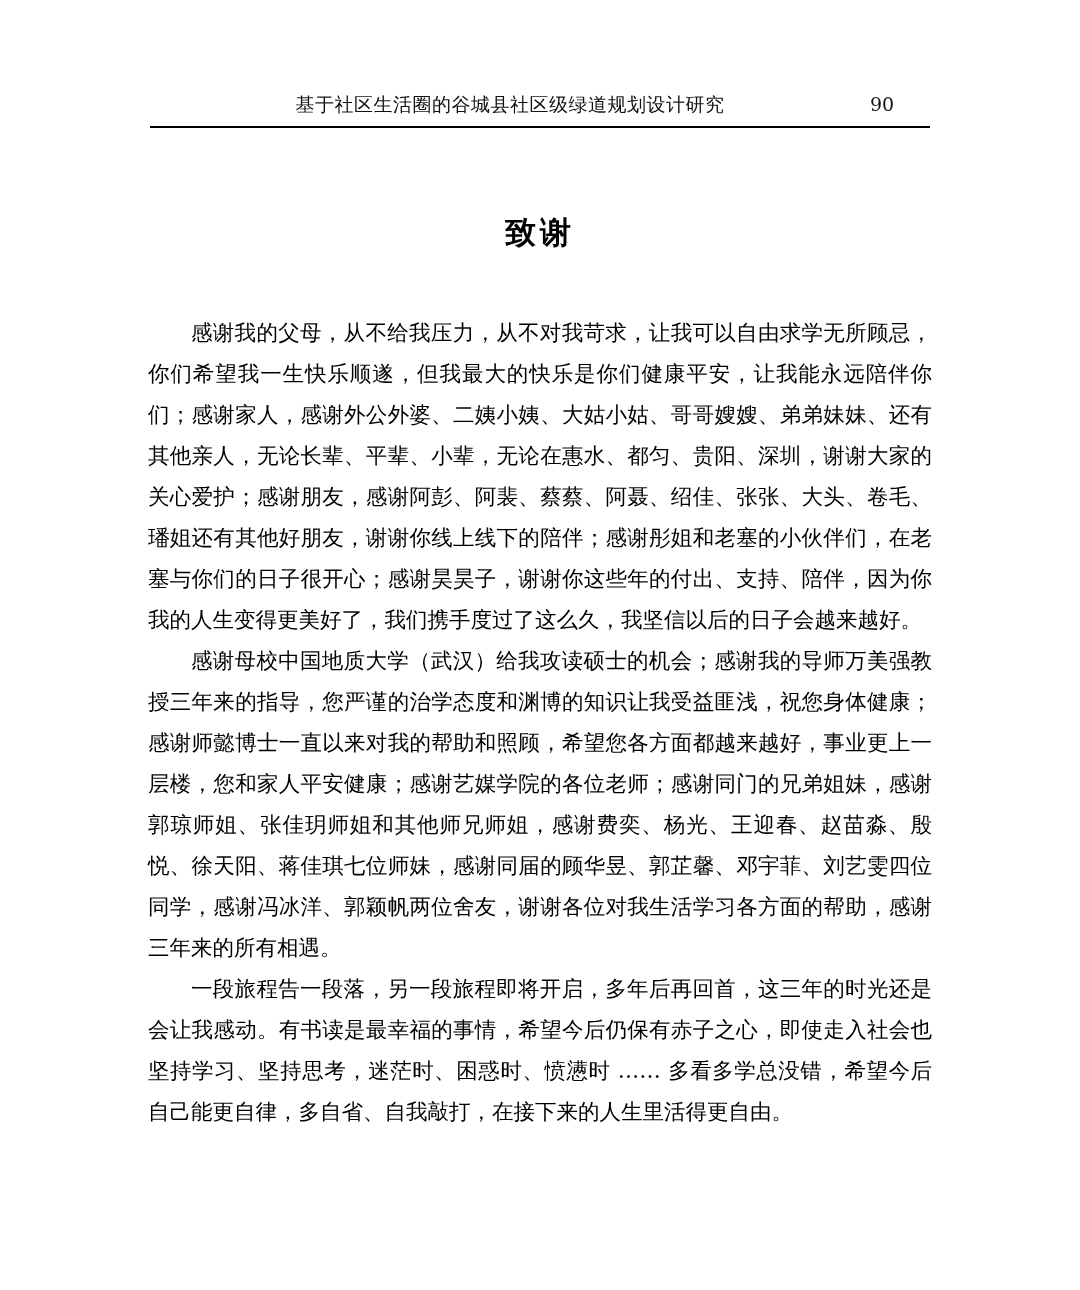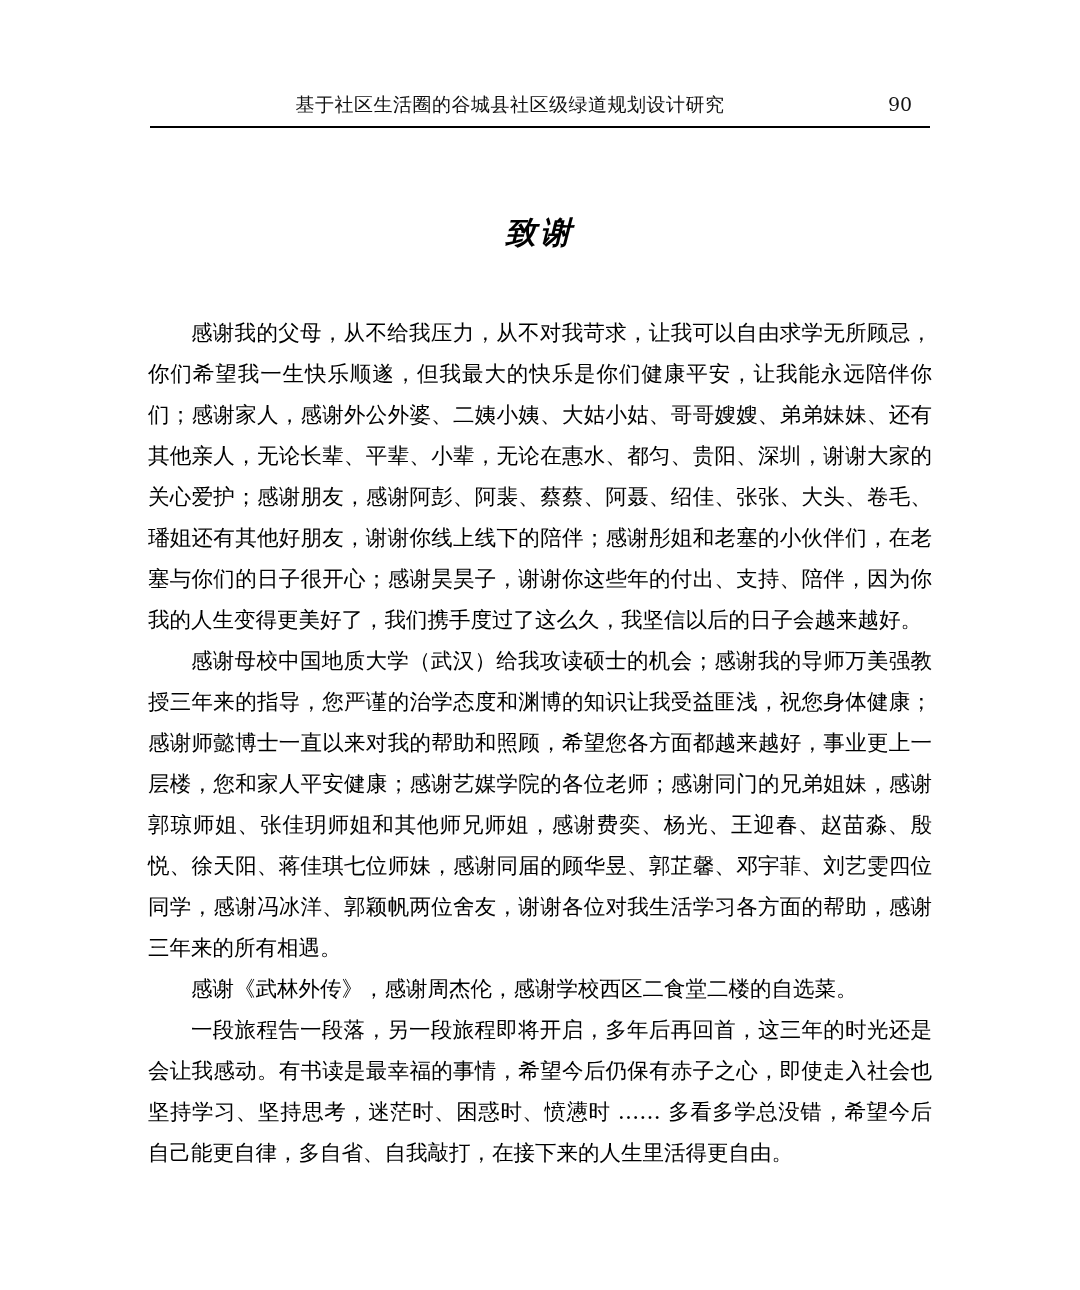--- a/index.html
+++ b/index.html
@@ -36,41 +36,40 @@
     color: #111;
     margin: 0 auto;
     text-align: center;
     flex: 1;
     font-family: "DejaVu Serif", "Liberation Serif", serif;
   }
   .header-page-number {
     font-size: 19px;
     color: #111;
     width: 60px;
-    text-align: center;
+    text-align: left;
     flex: 0 0 auto;
   }
   .header-rule {
     position: absolute;
     left: 150px;
     right: 150px;
     top: 126px;
     height: 2px;
     background: #000;
   }
   .doc-title {
     position: absolute;
     left: 0;
     right: 0;
     top: 212px;
     text-align: center;
     font-size: 31px;
     font-weight: bold;
     letter-spacing: 4px;
-    font-style: italic;
   }
   .content {
     position: absolute;
     left: 148px;
     right: 148px;
     top: 312px;
     font-size: 21.5px;
     line-height: 41px;
     text-align: justify;
     text-justify: inter-ideograph;
@@ -91,17 +90,16 @@
     <div class="header-title">基于社区生活圈的谷城县社区级绿道规划设计研究</div>
     <div class="header-page-number">90</div>
   </div>
   <div class="header-rule"></div>
 
   <div class="doc-title">致谢</div>
 
   <div class="content">
     <p>感谢我的父母，从不给我压力，从不对我苛求，让我可以自由求学无所顾忌，你们希望我一生快乐顺遂，但我最大的快乐是你们健康平安，让我能永远陪伴你们；感谢家人，感谢外公外婆、二姨小姨、大姑小姑、哥哥嫂嫂、弟弟妹妹、还有其他亲人，无论长辈、平辈、小辈，无论在惠水、都匀、贵阳、深圳，谢谢大家的关心爱护；感谢朋友，感谢阿彭、阿裴、蔡蔡、阿聂、绍佳、张张、大头、卷毛、璠姐还有其他好朋友，谢谢你线上线下的陪伴；感谢彤姐和老塞的小伙伴们，在老塞与你们的日子很开心；感谢昊昊子，谢谢你这些年的付出、支持、陪伴，因为你我的人生变得更美好了，我们携手度过了这么久，我坚信以后的日子会越来越好。</p>
     <p>感谢母校中国地质大学（武汉）给我攻读硕士的机会；感谢我的导师万美强教授三年来的指导，您严谨的治学态度和渊博的知识让我受益匪浅，祝您身体健康；感谢师懿博士一直以来对我的帮助和照顾，希望您各方面都越来越好，事业更上一层楼，您和家人平安健康；感谢艺媒学院的各位老师；感谢同门的兄弟姐妹，感谢郭琼师姐、张佳玥师姐和其他师兄师姐，感谢费奕、杨光、王迎春、赵苗淼、殷悦、徐天阳、蒋佳琪七位师妹，感谢同届的顾华昱、郭芷馨、邓宇菲、刘艺雯四位同学，感谢冯冰洋、郭颖帆两位舍友，谢谢各位对我生活学习各方面的帮助，感谢三年来的所有相遇。</p>
-    <p>感谢《武林外传》，感谢周杰伦，感谢学校西区二食堂二楼的自选菜。</p>
     <p>一段旅程告一段落，另一段旅程即将开启，多年后再回首，这三年的时光还是会让我感动。有书读是最幸福的事情，希望今后仍保有赤子之心，即使走入社会也坚持学习、坚持思考，迷茫时、困惑时、愤懑时 …… 多看多学总没错，希望今后自己能更自律，多自省、自我敲打，在接下来的人生里活得更自由。</p>
   </div>
 
 </div>
 
 </body></html>

